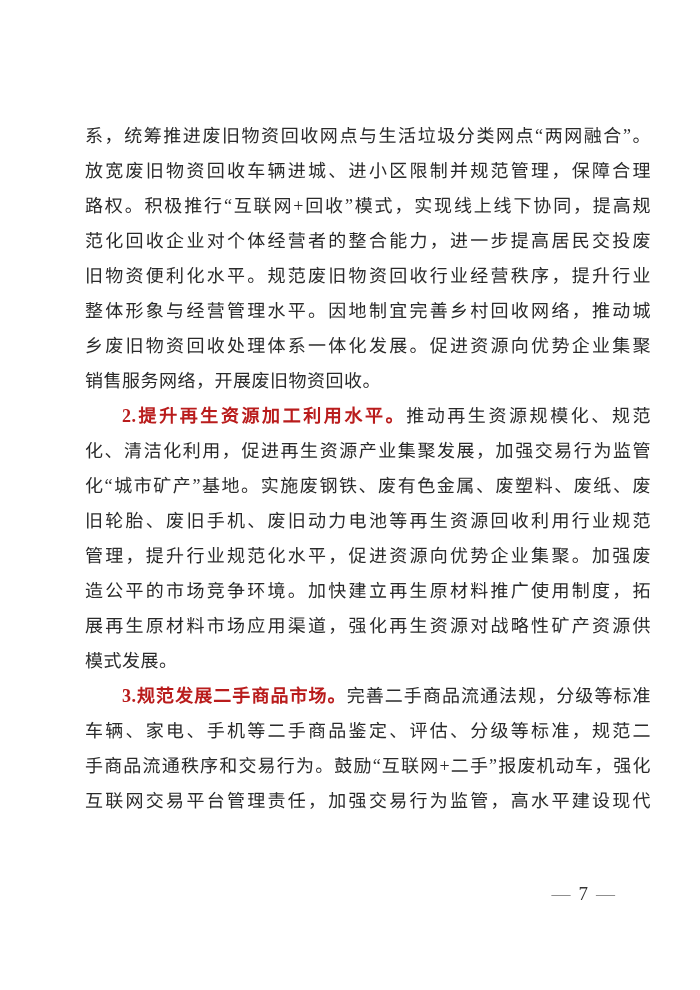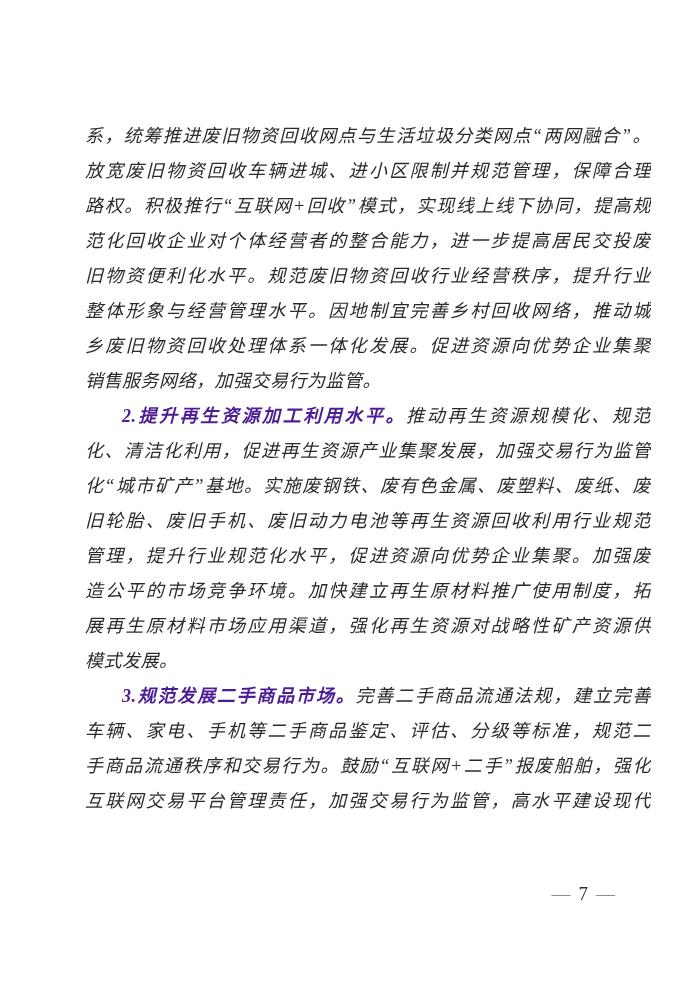--- a/index.html
+++ b/index.html
@@ -22,33 +22,32 @@
     width: 566px;
   }
   .line {
     height: 35px;
     line-height: 35px;
     font-size: 18px;
     letter-spacing: 0.5px;
     color: #2a2a2a;
     white-space: normal;
     overflow: hidden;
-    font-style: italic;
   }
   .line.justify {
     text-align: justify;
     text-align-last: justify;
     text-justify: inter-character;
   }
   .line.indent {
     text-indent: 37px;
   }
   .seg.bold {
     font-weight: 700;
-    color: #4c1d95;
+    color: #b91c1c;
   }
   .footer {
     position: absolute;
     top: 883px;
     right: 85px;
     height: 22px;
     line-height: 22px;
     font-size: 19px;
     color: #3a3a3a;
     white-space: nowrap;
@@ -67,30 +66,30 @@
 
 <div class="page">
   <div class="text-block">
       <div class="line justify"><span class="seg">系，统筹推进废旧物资回收网点与生活垃圾分类网点“两网融合”。</span></div>
       <div class="line justify"><span class="seg">放宽废旧物资回收车辆进城、进小区限制并规范管理，保障合理</span></div>
       <div class="line justify"><span class="seg">路权。积极推行“互联网+回收”模式，实现线上线下协同，提高规</span></div>
       <div class="line justify"><span class="seg">范化回收企业对个体经营者的整合能力，进一步提高居民交投废</span></div>
       <div class="line justify"><span class="seg">旧物资便利化水平。规范废旧物资回收行业经营秩序，提升行业</span></div>
       <div class="line justify"><span class="seg">整体形象与经营管理水平。因地制宜完善乡村回收网络，推动城</span></div>
       <div class="line justify"><span class="seg">乡废旧物资回收处理体系一体化发展。促进资源向优势企业集聚</span></div>
-      <div class="line"><span class="seg">销售服务网络，加强交易行为监管。</span></div>
+      <div class="line"><span class="seg">销售服务网络，开展废旧物资回收。</span></div>
       <div class="line justify indent"><span class="seg bold">2.提升再生资源加工利用水平。</span><span class="seg">推动再生资源规模化、规范</span></div>
       <div class="line justify"><span class="seg">化、清洁化利用，促进再生资源产业集聚发展，加强交易行为监管</span></div>
       <div class="line justify"><span class="seg">化“城市矿产”基地。实施废钢铁、废有色金属、废塑料、废纸、废</span></div>
       <div class="line justify"><span class="seg">旧轮胎、废旧手机、废旧动力电池等再生资源回收利用行业规范</span></div>
       <div class="line justify"><span class="seg">管理，提升行业规范化水平，促进资源向优势企业集聚。加强废</span></div>
       <div class="line justify"><span class="seg">造公平的市场竞争环境。加快建立再生原材料推广使用制度，拓</span></div>
       <div class="line justify"><span class="seg">展再生原材料市场应用渠道，强化再生资源对战略性矿产资源供</span></div>
       <div class="line"><span class="seg">模式发展。</span></div>
-      <div class="line justify indent"><span class="seg bold">3.规范发展二手商品市场。</span><span class="seg">完善二手商品流通法规，建立完善</span></div>
+      <div class="line justify indent"><span class="seg bold">3.规范发展二手商品市场。</span><span class="seg">完善二手商品流通法规，分级等标准</span></div>
       <div class="line justify"><span class="seg">车辆、家电、手机等二手商品鉴定、评估、分级等标准，规范二</span></div>
-      <div class="line justify"><span class="seg">手商品流通秩序和交易行为。鼓励“互联网+二手”报废船舶，强化</span></div>
+      <div class="line justify"><span class="seg">手商品流通秩序和交易行为。鼓励“互联网+二手”报废机动车，强化</span></div>
       <div class="line justify"><span class="seg">互联网交易平台管理责任，加强交易行为监管，高水平建设现代</span></div>
     </div>
   <div class="footer">
     <span class="dash">—</span><span class="num">7</span><span class="dash">—</span>
   </div>
 </div>
 
 </body></html>

